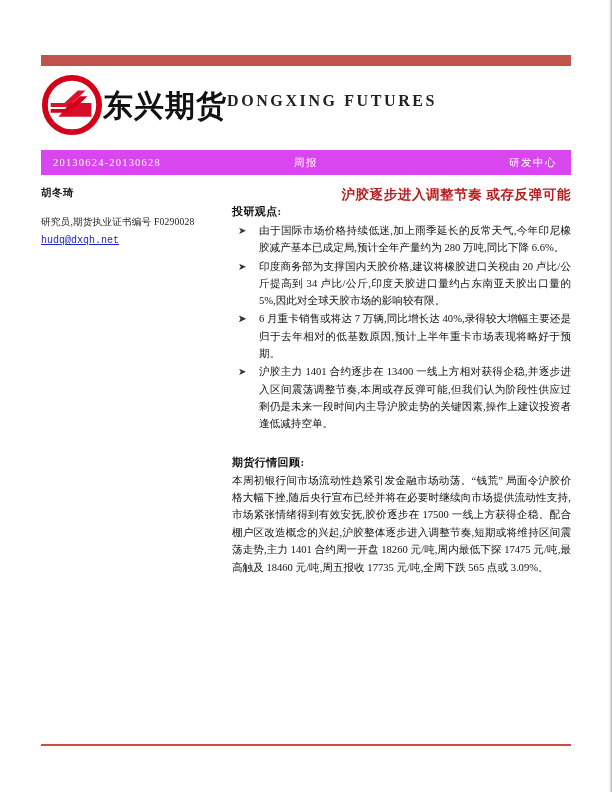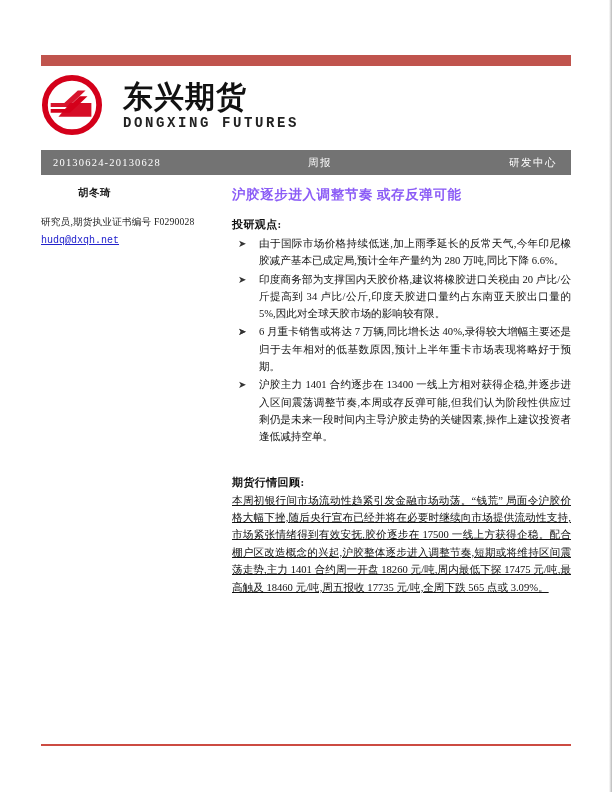--- a/index.html
+++ b/index.html
@@ -49,38 +49,37 @@
     left: 0; top: 4px;
     display: flex;
     align-items: center;
   }
   .logo-mark {
     width: 62px; height: 62px;
     position: relative;
     flex: none;
   }
   .logo-text {
-    margin-left: 20px;
+    margin-left: 0;
     display: flex;
-    flex-direction: column;
     justify-content: center;
     padding-top: 2px;
   }
   .logo-cn {
     font-family: "Liberation Sans", "DejaVu Sans", sans-serif;
     font-size: 30px;
     font-weight: bold;
     letter-spacing: 1px;
     line-height: 1.05;
     color: #111;
     white-space: nowrap;
   }
   .logo-en {
-    font-family: Liberation Mono, monospace;
-    font-size: 14px;
+    font-family: Liberation Serif, serif;
+    font-size: 16px;
     font-weight: bold;
     letter-spacing: 2.6px;
     color: #222;
     margin-top: 2px;
     white-space: nowrap;
   }
   .masthead-right {
     position: absolute;
     right: 0; top: 6px;
     text-align: center;
@@ -100,47 +99,46 @@
     color: #1a1a1a;
     letter-spacing: 1.5px;
     margin-top: 10px;
   }
 
   
   .meta-strip {
     position: absolute;
     left: 41px; top: 150px;
     width: 530px; height: 25px;
-    background: #737373;
+    background: #d946ef;
     color: #ffffff;
     font-size: 10.5px;
     display: flex;
     align-items: center;
   }
   .meta-left  { position: absolute; left: 12px;  letter-spacing: 1.2px; font-family: "Liberation Serif","DejaVu Serif",serif; }
-  .meta-mid   { position: absolute; left: 50%; transform: translateX(-50%); letter-spacing: 1.5px; margin-left: 14px; }
+  .meta-mid   { position: absolute; left: 50%; transform: translateX(-50%); letter-spacing: 1.5px; }
   .meta-right { position: absolute; right: 14px; letter-spacing: 1.5px; }
 
   
   .content {
     position: absolute;
     left: 0; top: 186px;
     width: 612px;
   }
   .sidebar {
     position: absolute;
     left: 41px; top: 0;
     width: 180px;
   }
   .author-name {
     font-size: 10.5px;
     font-weight: bold;
     color: #1a1a1a;
     letter-spacing: 0.5px;
-    margin-left: 37px;
   }
   .author-role {
     font-size: 9.6px;
     color: #1a1a1a;
     margin-top: 16px;
     letter-spacing: 0.2px;
     white-space: nowrap;
   }
   .author-email {
     font-size: 10px;
@@ -152,24 +150,23 @@
   }
 
   .main {
     position: absolute;
     left: 232px; top: 0;
     width: 339px;
   }
   .doc-title {
     font-size: 13.5px;
     font-weight: bold;
-    text-align: left;
+    text-align: right;
     letter-spacing: 0.6px;
-    color: #8b5cf6;
-    margin-bottom: 13px;
+    color: #b91c1c;
   }
   .section-label {
     font-size: 11px;
     font-weight: bold;
     color: #111;
     margin-bottom: 3px;
     letter-spacing: 0.4px;
   }
   ul.points {
     list-style: none;
@@ -185,36 +182,35 @@
     color: #111;
     margin-bottom: 1px;
   }
   ul.points > li .bullet {
     position: absolute;
     left: 6px; top: 0px;
     font-size: 10px;
     color: #333;
   }
   .review {
-    margin-top: 29px;
+    margin-top: 22px;
   }
   .review-head {
     font-size: 11px;
     font-weight: bold;
     color: #111;
     margin-bottom: 2px;
     letter-spacing: 0.4px;
   }
   .review-body {
     font-size: 10.6px;
     line-height: 17.4px;
     text-align: justify;
     color: #111;
     text-indent: 0;
-    text-decoration: underline;
   }
 
   
   .bottom-rule {
     position: absolute;
     left: 41px; top: 744px;
     width: 530px; height: 2px;
     background: #cc4b42;
   }
 </style>

